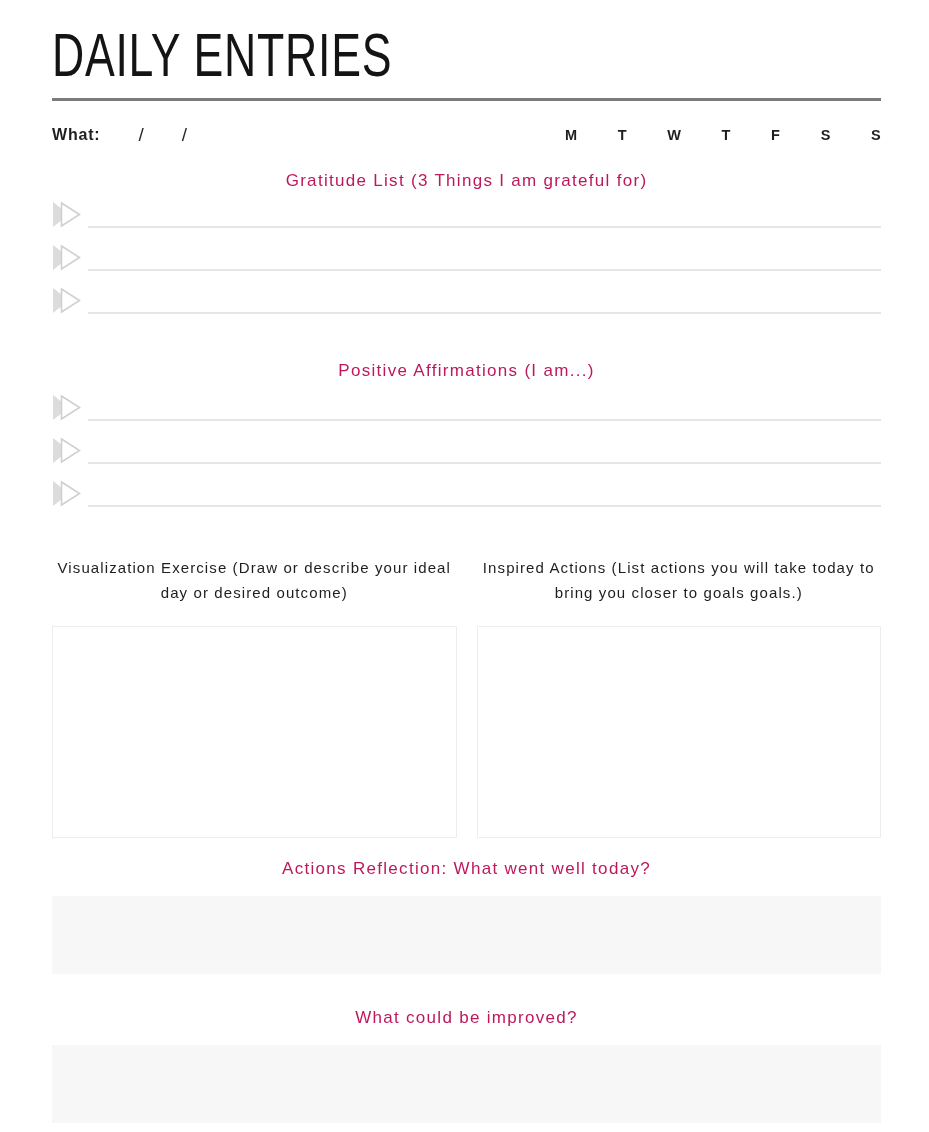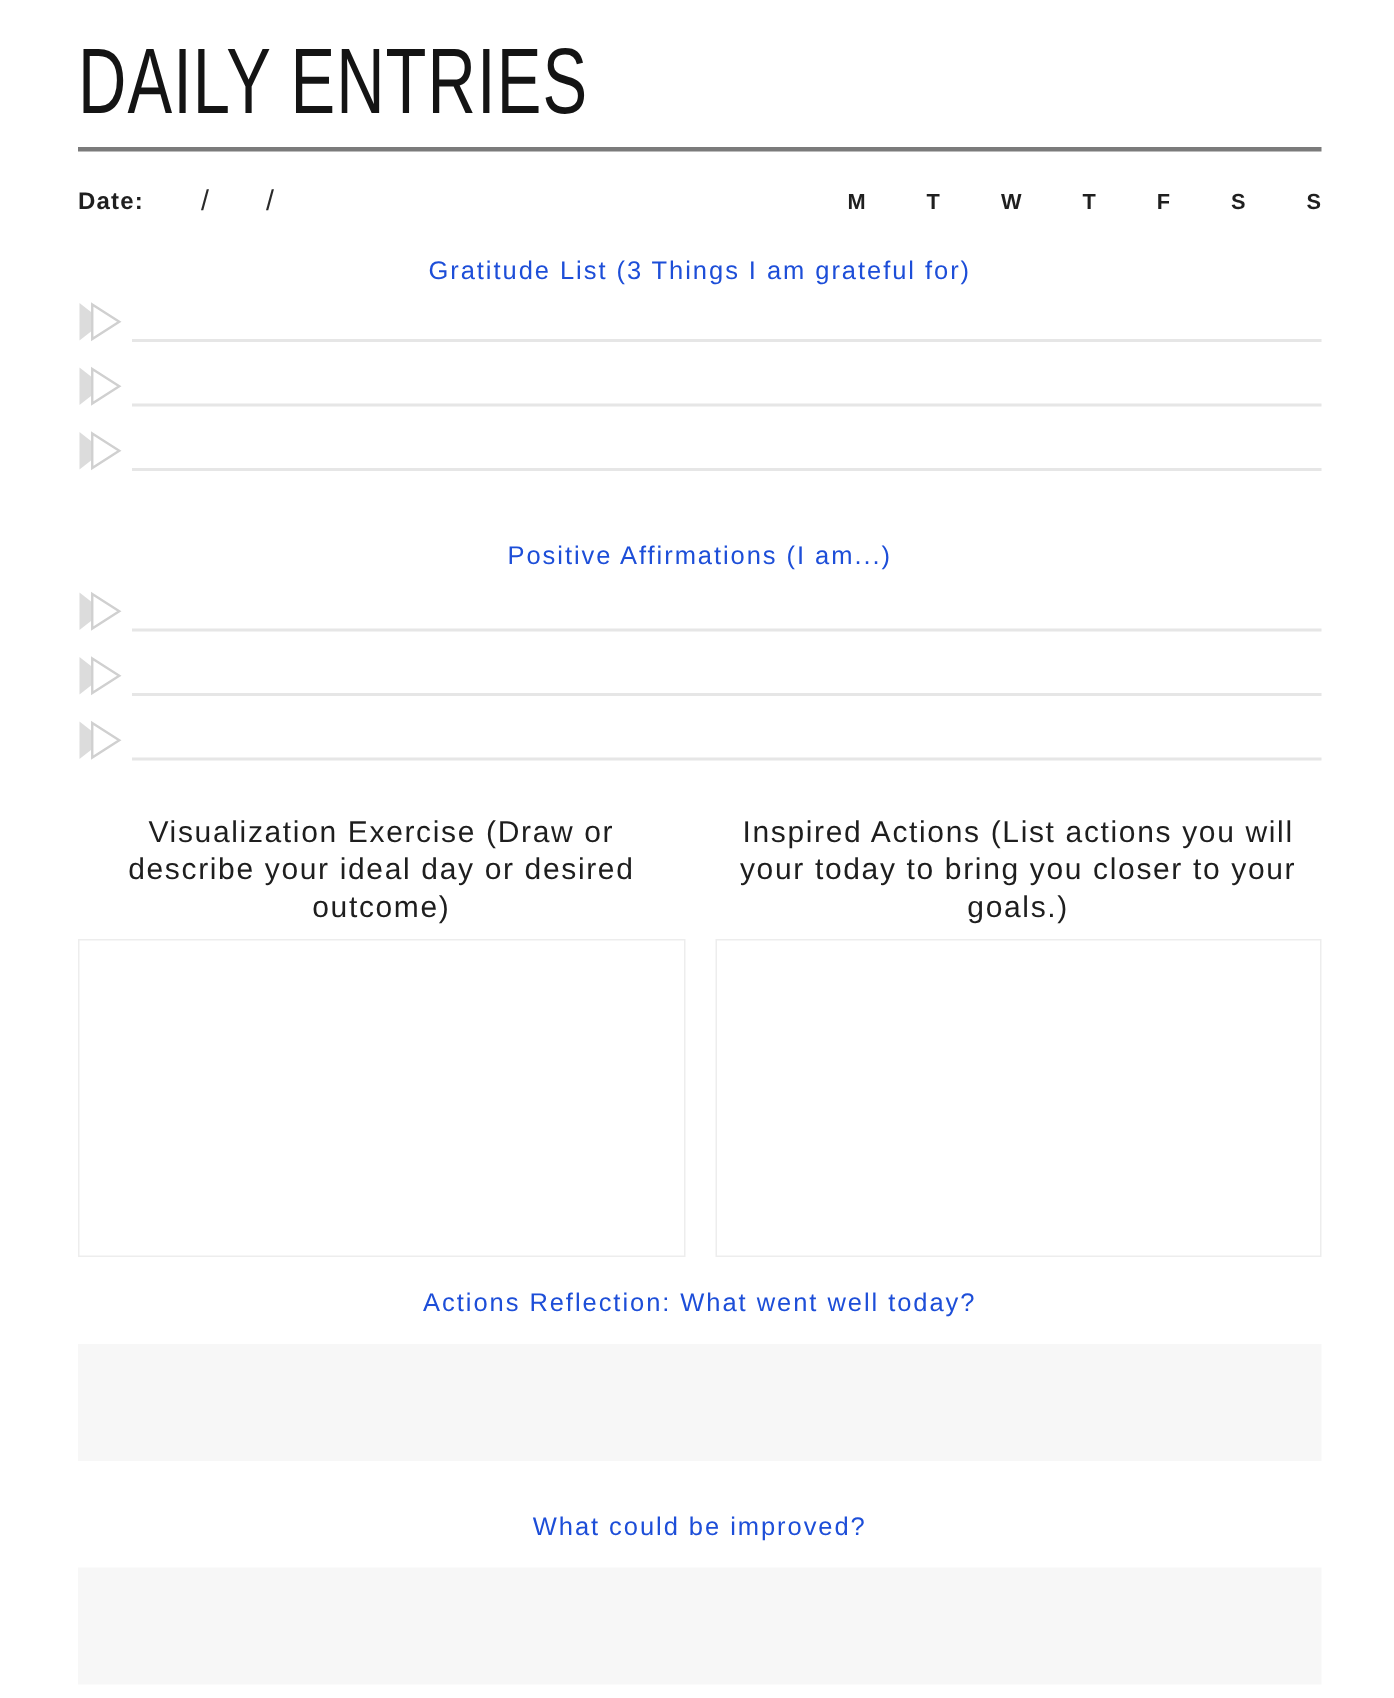--- a/index.html
+++ b/index.html
@@ -43,21 +43,21 @@
   .days{ display:flex; justify-content:space-between; width:316px; }
   .day{ font-size:14.5px; font-weight:600; letter-spacing:0.3px; cursor:pointer; }
 
   .section-heading{
     text-align:center;
     font-size:17px;
     font-weight:500;
     letter-spacing:1.3px;
     height:20px;
     line-height:20px;
-    color:#1d4ed8;
+    color:#be185d;
   }
   .h-gratitude{ margin-top:26px; }
   .h-affirm{ margin-top:47px; }
 
   .write-row{ display:flex; align-items:flex-end; height:43px; }
   .rows .write-row:first-child{ height:37px; }
   .rows-affirm .write-row:first-child{ height:40px; }
   .ff-icon{ line-height:0; margin-right:6px; flex:0 0 auto; }
   .write-line{ flex:1; height:100%; border-bottom:2px solid #e6e6e6; }
 
@@ -66,21 +66,21 @@
     display:grid;
     grid-template-columns:1fr 1fr;
     column-gap:20px;
   }
   .col-head{
     height:92px;
     display:flex;
     align-items:center;
     justify-content:center;
     text-align:center;
-    font-size:20px;
+    font-size:15px;
     font-weight:500;
     letter-spacing:1.1px;
     line-height:25px;
     padding:0 4px;
     color:#1e1e1e;
   }
   .draw-box{
     height:212px;
     border:1px solid #ededed;
     background:#ffffff;
@@ -97,21 +97,21 @@
 </head>
 <body>
 
 <div class="page">
 
   <div class="page-title">DAILY ENTRIES</div>
   <hr class="title-divider">
 
   <div class="date-row">
     <div class="date-left">
-      <span class="date-label">Date:</span>
+      <span class="date-label">What:</span>
       <span class="date-slash">/</span>
       <span class="date-slash">/</span>
     </div>
     <div class="days">
       <span class="day">M</span>
       <span class="day">T</span>
       <span class="day">W</span>
       <span class="day">T</span>
       <span class="day">F</span>
       <span class="day">S</span>
@@ -180,21 +180,21 @@
       <div class="write-line"></div>
     </div>
   </div>
 
   <div class="two-col">
     <div>
       <div class="col-head">Visualization Exercise (Draw or describe your ideal day or desired outcome)</div>
       <div class="draw-box"></div>
     </div>
     <div>
-      <div class="col-head">Inspired Actions (List actions you will your today to bring you closer to your goals.)</div>
+      <div class="col-head">Inspired Actions (List actions you will take today to bring you closer to goals goals.)</div>
       <div class="draw-box"></div>
     </div>
   </div>
 
   <div class="section-heading h-evening">Actions Reflection: What went well today?</div>
   <div class="gray-box"></div>
 
   <div class="section-heading h-improve">What could be improved?</div>
   <div class="gray-box"></div>
 

